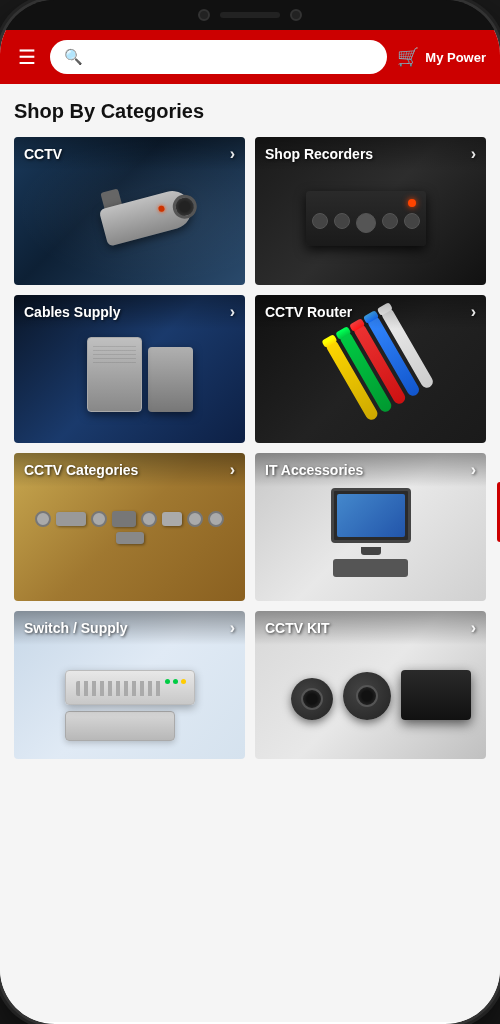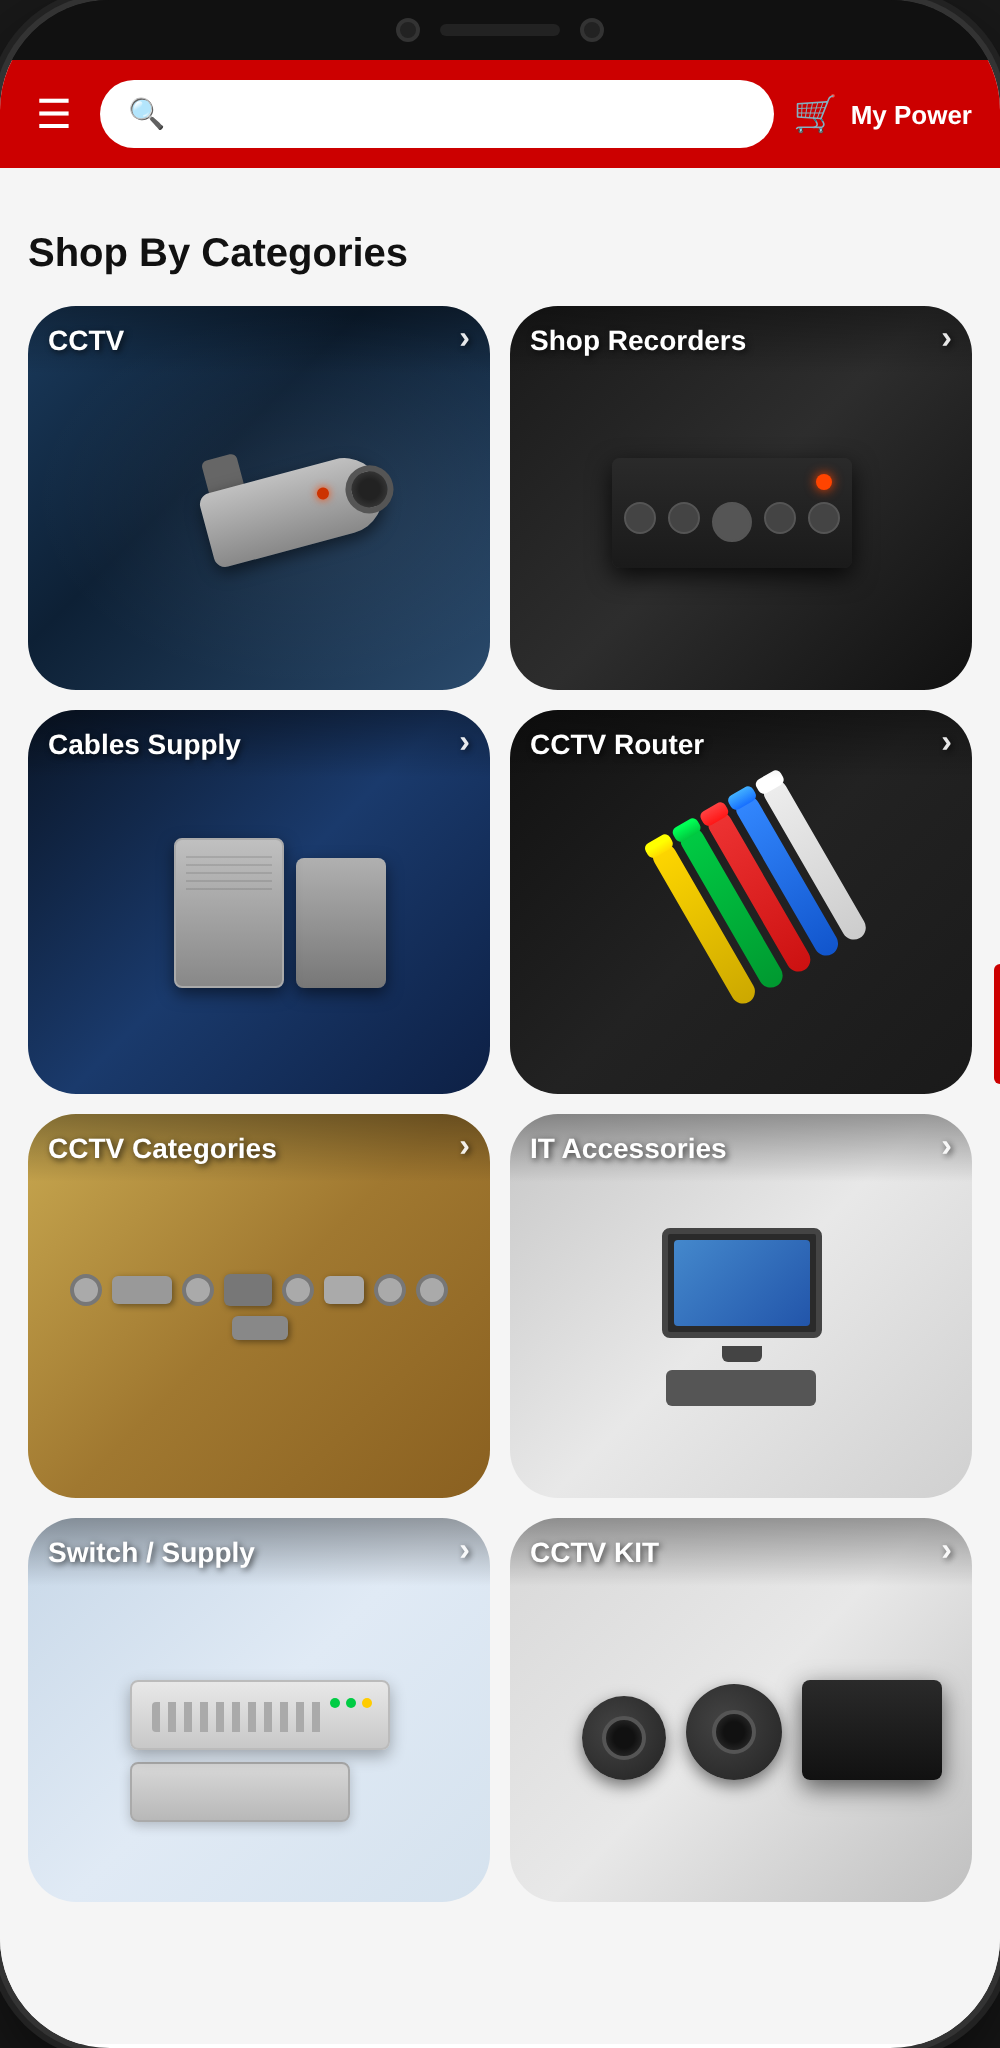--- a/index.html
+++ b/index.html
@@ -113,43 +113,43 @@
       cursor: pointer;
       flex-shrink: 0;
     }
 
     .cart-icon {
       font-size: 18px;
     }
 
     
     .page-content {
-      padding: 32px 14px;
+      padding: 16px 14px;
       background: #f5f5f5;
       min-height: calc(100% - 56px);
     }
 
     .section-title {
       font-size: 20px;
       font-weight: 800;
       color: #111;
       margin-bottom: 14px;
     }
 
     .categories-grid {
       display: grid;
       grid-template-columns: 1fr 1fr;
       gap: 10px;
     }
 
     .category-card {
-      border-radius: 24px;
+      border-radius: 4px;
       overflow: hidden;
       position: relative;
-      height: 192px;
+      height: 148px;
       cursor: pointer;
       display: flex;
       align-items: flex-start;
       justify-content: flex-start;
     }
 
     .category-bg {
       position: absolute;
       inset: 0;
       background-size: cover;

